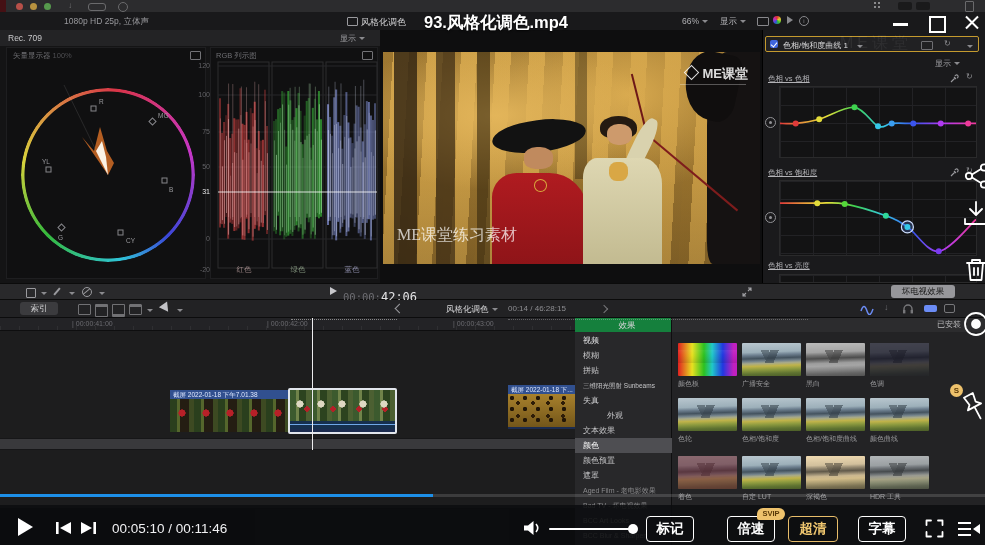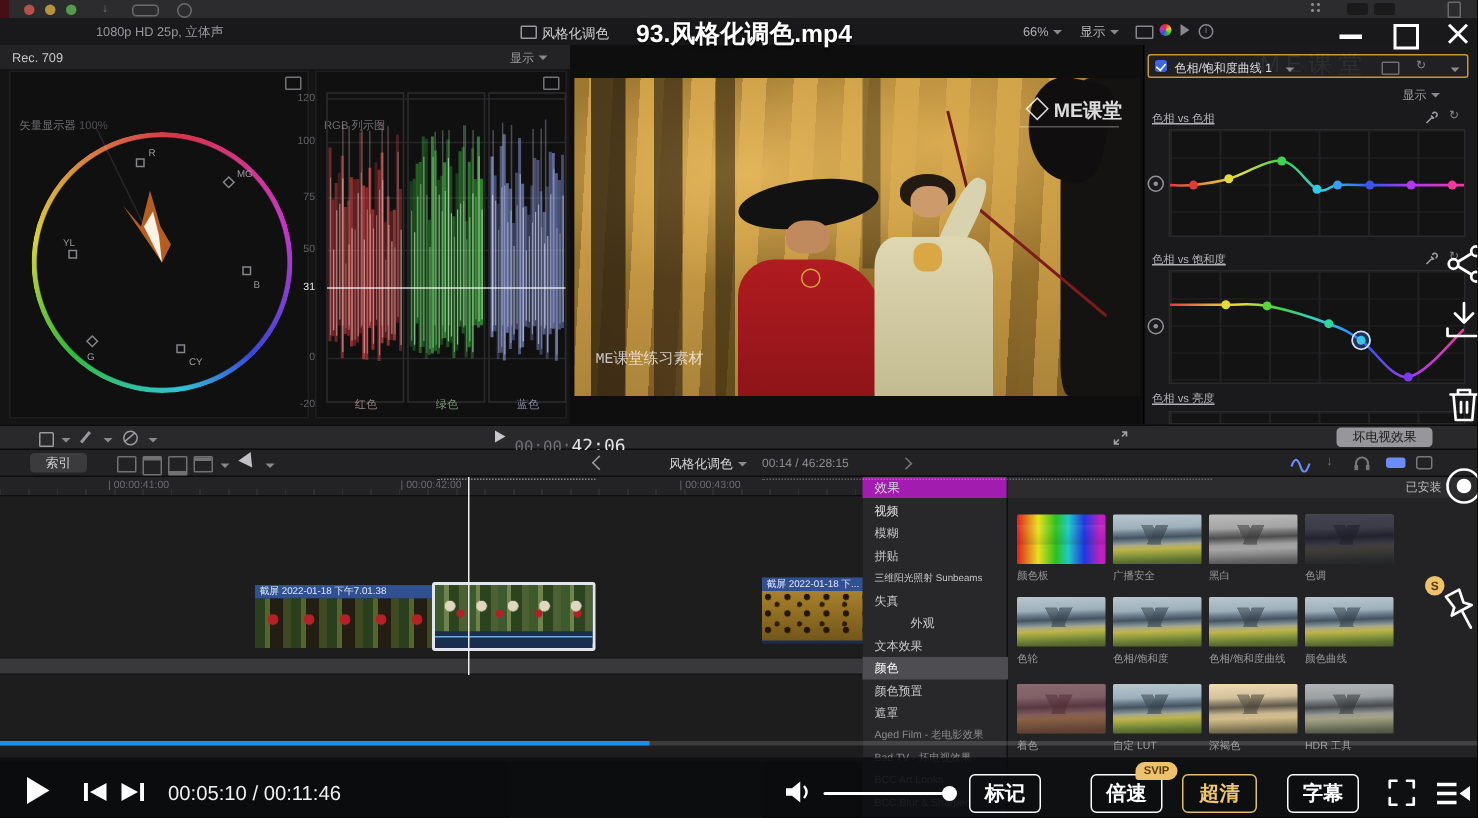--- a/index.html
+++ b/index.html
@@ -6,21 +6,21 @@
   #root{position:relative;width:985px;height:545px;background:#0b0b0c;overflow:hidden;
         font-family:"Liberation Sans",sans-serif;color:#ccc;-webkit-font-smoothing:antialiased;}
   .abs{position:absolute;}
   .txt{white-space:nowrap;}
   .chev{display:inline-block;width:0;height:0;border:3px solid transparent;border-top-color:#8a8a8e;vertical-align:middle;margin-left:3px;margin-top:3px;}
   .chevL{display:inline-block;width:6px;height:6px;border-left:1.5px solid #9a9a9e;border-bottom:1.5px solid #9a9a9e;transform:rotate(45deg);}
   .chevR{display:inline-block;width:5px;height:5px;border-right:1.2px solid #77777a;border-top:1.2px solid #77777a;transform:rotate(45deg);}
   
   .toolbar-ic{color:#77777a;font-size:8px;}
   
-  .scope-label{font-size:7.5px;color:#6e6e72;margin-top:28px;}
+  .scope-label{font-size:7.5px;color:#6e6e72;}
   .scale-num{position:absolute;right:0;font-size:7px;color:#626266;}
   .scale-num.bright{color:#e8e8ea;}
   .panel-ic{width:9px;height:7px;border:1px solid #727276;border-radius:1px;}
   
   #vring{border-radius:50%;
     background:conic-gradient(from 6deg,#d83448,#c636c6 19%,#3b47d8 36%,#2fc4d8 46%,#35b83c 61%,#d8d23c 76%,#d83448 100%);
     -webkit-mask:radial-gradient(closest-side,transparent 95.5%,#000 96.5%,#000 100%);
     mask:radial-gradient(closest-side,transparent 95.5%,#000 96.5%,#000 100%);}
   
   .curve-graph{background-color:#131314;border:1px solid #2a2a2b;
@@ -356,21 +356,21 @@
     <div class="abs" style="left:57.5%;top:30%;width:10%;height:11%;background:#241a12;border-radius:50% 50% 40% 40%;"></div>
     <div class="abs" style="left:59.5%;top:34%;width:6.5%;height:10%;background:#cd9a6c;border-radius:45%;"></div>
     <div class="abs" style="left:66%;top:30%;width:4.5%;height:30%;background:#d9d2ae;border-radius:40%;transform:rotate(26deg);"></div>
     <div class="abs" style="left:53%;top:50%;width:21%;height:51%;background:linear-gradient(180deg,#ded7b2,#c2ba90);border-radius:18% 24% 0 0;"></div>
     <div class="abs" style="left:60%;top:52%;width:5%;height:9%;background:#d8a23a;border-radius:40%;opacity:.9;"></div>
 
     <div class="abs txt" style="right:12px;top:13px;font-size:13px;font-weight:600;color:rgba(255,255,255,.85);">
       <span style="display:inline-block;width:9px;height:9px;border:1.5px solid rgba(255,255,255,.85);transform:rotate(45deg);margin-right:6px;"></span><span>ME课堂</span>
     </div>
     <div class="abs" style="right:14px;top:32px;width:66px;height:1px;background:rgba(255,255,255,.3);"></div>
-    <div class="abs txt" style="left:14px;bottom:18px;font-size:10px;font-family:Liberation Mono, monospace;color:rgba(255,255,255,.72);">ME课堂练习素材</div>
+    <div class="abs txt" style="left:14px;bottom:18px;font-size:16px;font-family:Liberation Serif, serif;color:rgba(255,255,255,.72);">ME课堂练习素材</div>
   </div>
 
   <div class="abs" style="left:762px;top:30px;width:223px;height:253px;background:#1a1a1c;border-left:1px solid #000;"></div>
   <div class="abs" style="left:765px;top:36px;width:214px;height:16px;background:#212123;border:1px solid #c49a2e;border-radius:2px;box-sizing:border-box;">
     <div class="abs" style="left:4px;top:3px;width:8px;height:8px;background:#3f66dd;border-radius:2px;">
       <div class="abs" style="left:2px;top:1px;width:3px;height:5px;border-right:1.3px solid #fff;border-bottom:1.3px solid #fff;transform:rotate(40deg);"></div>
     </div>
     <span class="abs txt" style="left:17px;top:3px;font-size:8px;color:#dcdcde;">色相/饱和度曲线 1</span>
     <span class="chev abs" style="left:88px;top:5px;"></span>
     <div class="abs" style="left:155px;top:4px;width:10px;height:7px;border:1px solid #6e6e72;border-radius:1px;"></div>
@@ -511,21 +511,21 @@
     </div>
   </div>
   <div class="abs" style="left:508px;top:385px;width:71px;height:44px;background:#1c2c50;">
     <div class="clip-name">截屏 2022-01-18 下...</div>
     <div class="clip3-body"></div>
   </div>
   <div class="abs" style="left:0;top:438px;width:575px;height:12px;background:#39393c;border-top:1px solid #161618;border-bottom:1px solid #161618;box-sizing:border-box;"></div>
   <div class="abs" style="left:312px;top:318px;width:1px;height:132px;background:#ececee;z-index:22;"></div>
 
   <div class="abs" style="left:575px;top:318px;width:97px;height:227px;background:#28282a;border-right:1px solid #0e0e0f;box-sizing:border-box;z-index:10;">
-    <div style="height:14px;line-height:14px;background:#a21caf;font-size:8.5px;color:#d4d4d6;padding-left:8px;">效果</div>
+    <div style="height:14px;line-height:14px;background:#15803d;font-size:8.5px;color:#d4d4d6;padding-left:8px;text-align:center;">效果</div>
     <div class="cat-row" style="top:15px;color:#e2e2e4;">视频</div>
     <div class="cat-row" style="top:30px;">模糊</div>
     <div class="cat-row" style="top:45px;">拼贴</div>
     <div class="cat-row" style="top:60px;font-size:6.5px;">三维阳光照射 Sunbeams</div>
     <div class="cat-row" style="top:75px;">失真</div>
     <div class="cat-row" style="top:90px;padding-left:32px;">外观</div>
     <div class="cat-row" style="top:105px;">文本效果</div>
     <div class="cat-row sel" style="top:120px;">颜色</div>
     <div class="cat-row" style="top:135px;">颜色预置</div>
     <div class="cat-row" style="top:150px;">遮罩</div>

